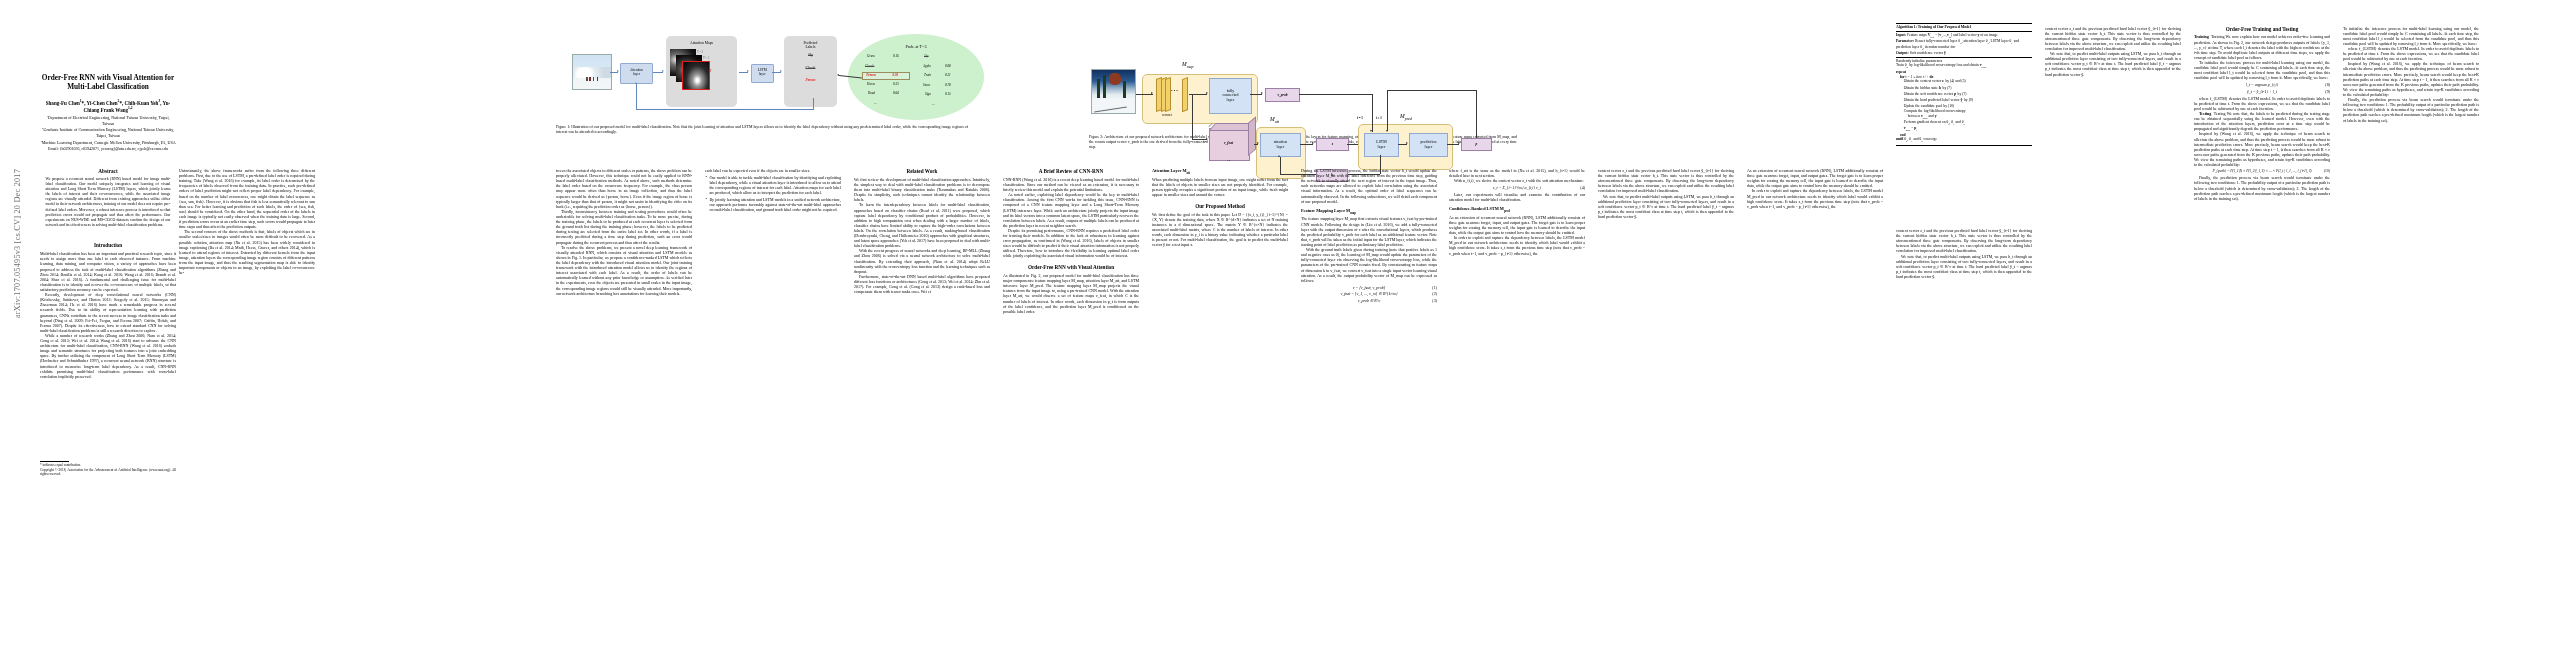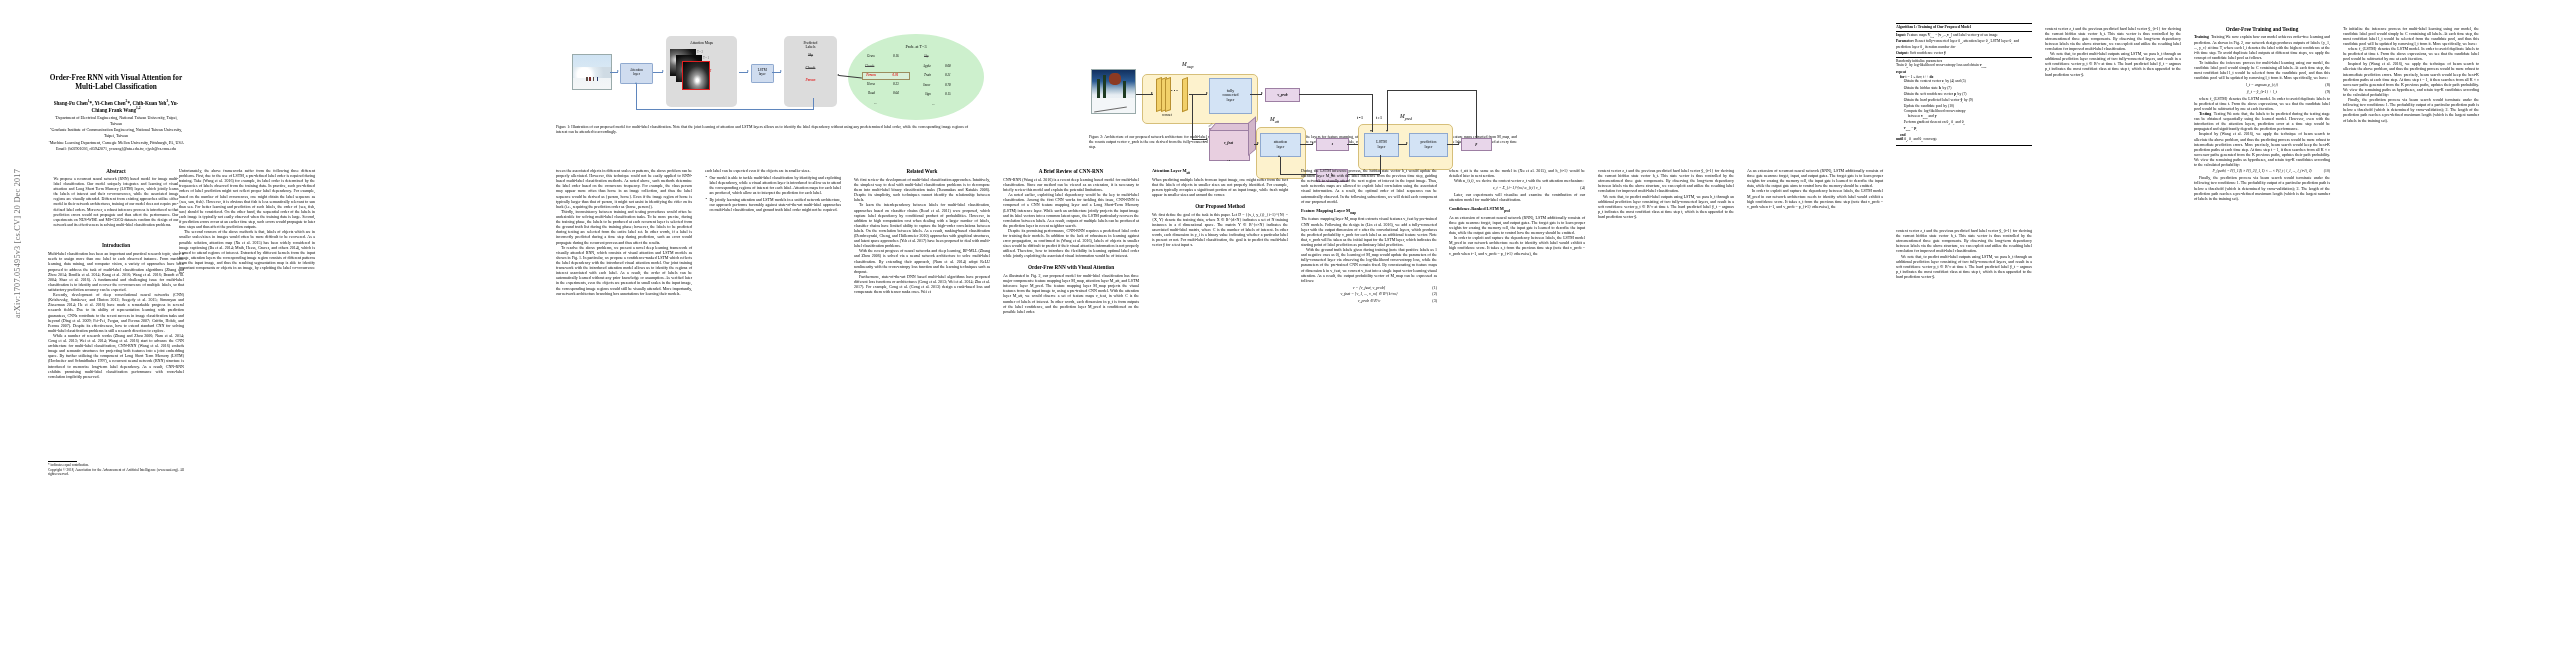--- a/index.html
+++ b/index.html
@@ -100,21 +100,21 @@
   .algo .ind2{padding-left:7.8px;}
   .algo .ind3{padding-left:11.7px;}
 </style>
 </head>
 <body>
 
 <div class="page">
 
   <div class="arxiv-stamp">arXiv:1707.05495v3  [cs.CV]  20 Dec 2017</div>
 
-  <div class="col" style="left:48px;width:136px;height:481px;">
+  <div class="col" style="left:40px;width:136px;height:481px;">
     <div style="height:73px;"></div>
     <h1 class="title"><span>Order-Free RNN with Visual Attention for Multi-Label Classification</span></h1>
     <div class="authors">
       Shang-Fu Chen<sup>1</sup>*, Yi-Chen Chen<sup>2</sup>*, Chih-Kuan Yeh<sup>3</sup>, Yu-Chiang Frank Wang<sup>1,2</sup>
     </div>
     <div class="affil"><sup>1</sup>Department of Electrical Engineering, National Taiwan University, Taipei, Taiwan</div>
     <div class="affil"><sup>2</sup>Graduate Institute of Communication Engineering, National Taiwan University, Taipei, Taiwan</div>
     <div class="affil"><sup>3</sup>Machine Learning Department, Carnegie Mellon University, Pittsburgh, PA, USA</div>
     <div class="email">Email: {b02901036, r05942071, ycwang}@ntu.edu.tw, cjyeh@cs.cmu.edu</div>
 

